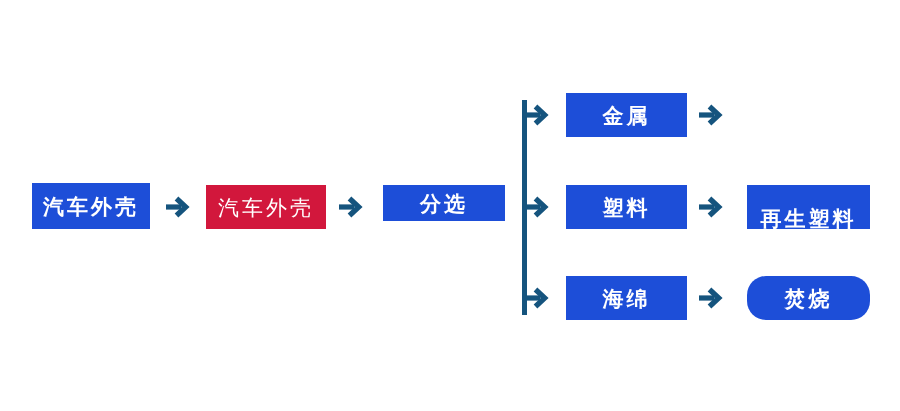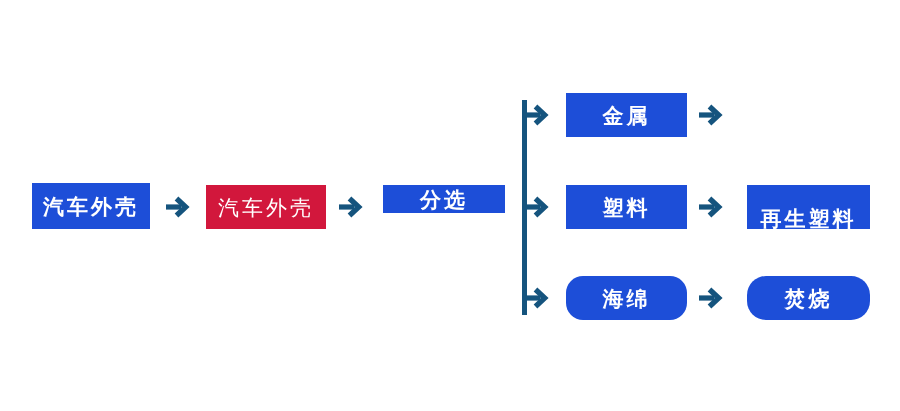--- a/index.html
+++ b/index.html
@@ -45,37 +45,37 @@
     width: 5px;
     height: 215px;
     background: #15547e;
   }
 
   
   .n-car      { left: 32px;  top: 183px; width: 118px; height: 46px; }
   .a-1        { left: 166px; top: 196px; }
   .n-crusher  { left: 206px; top: 185px; width: 120px; height: 44px; }
   .a-2        { left: 339px; top: 196px; }
-  .n-sorting  { left: 383px; top: 185px; width: 122px; height: 28px; }
+  .n-sorting  { left: 383px; top: 185px; width: 122px; height: 36px; }
 
   
   .a-b1 { left: 525px; top: 104px; }
   .a-b2 { left: 525px; top: 196px; }
   .a-b3 { left: 525px; top: 287px; }
 
   
   .n-metal    { left: 566px; top: 93px;  width: 121px; height: 44px; }
   .a-m        { left: 699px; top: 104px; }
   .n-recycle  { left: 747px; top: 93px;  width: 123px; height: 44px; }
 
   .n-plastic  { left: 566px; top: 185px; width: 121px; height: 44px; }
   .a-p        { left: 699px; top: 196px; }
   .n-replas   { left: 747px; top: 185px; width: 123px; height: 44px; align-items: flex-end; }
 
-  .n-sponge   { left: 566px; top: 276px; width: 121px; height: 44px; border-radius: 17px; }
+  .n-sponge   { left: 566px; top: 276px; width: 121px; height: 44px; }
   .a-s        { left: 699px; top: 287px; }
   .n-burn     { left: 747px; top: 276px; width: 123px; height: 44px; border-radius: 19px; }
 </style>
 </head>
 <body>
 
 <div class="canvas">
 
   <div class="node node-blue n-car">
     <span>汽车外壳</span>

